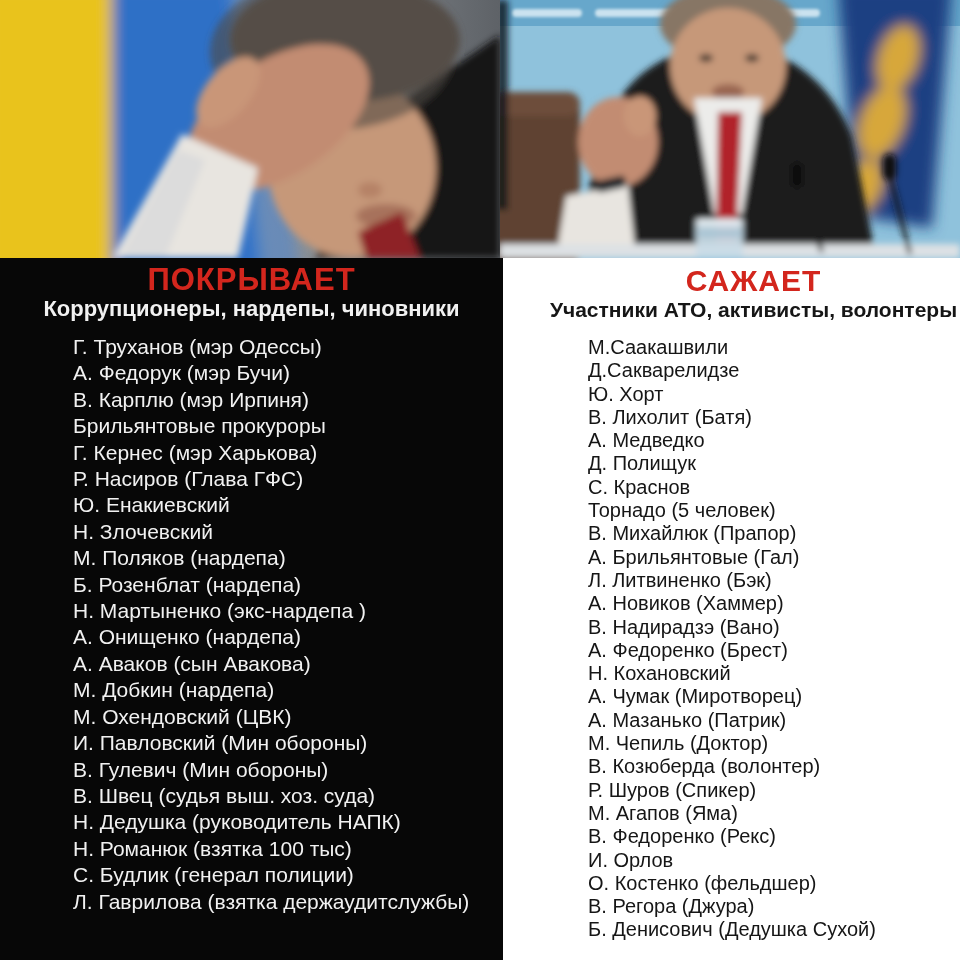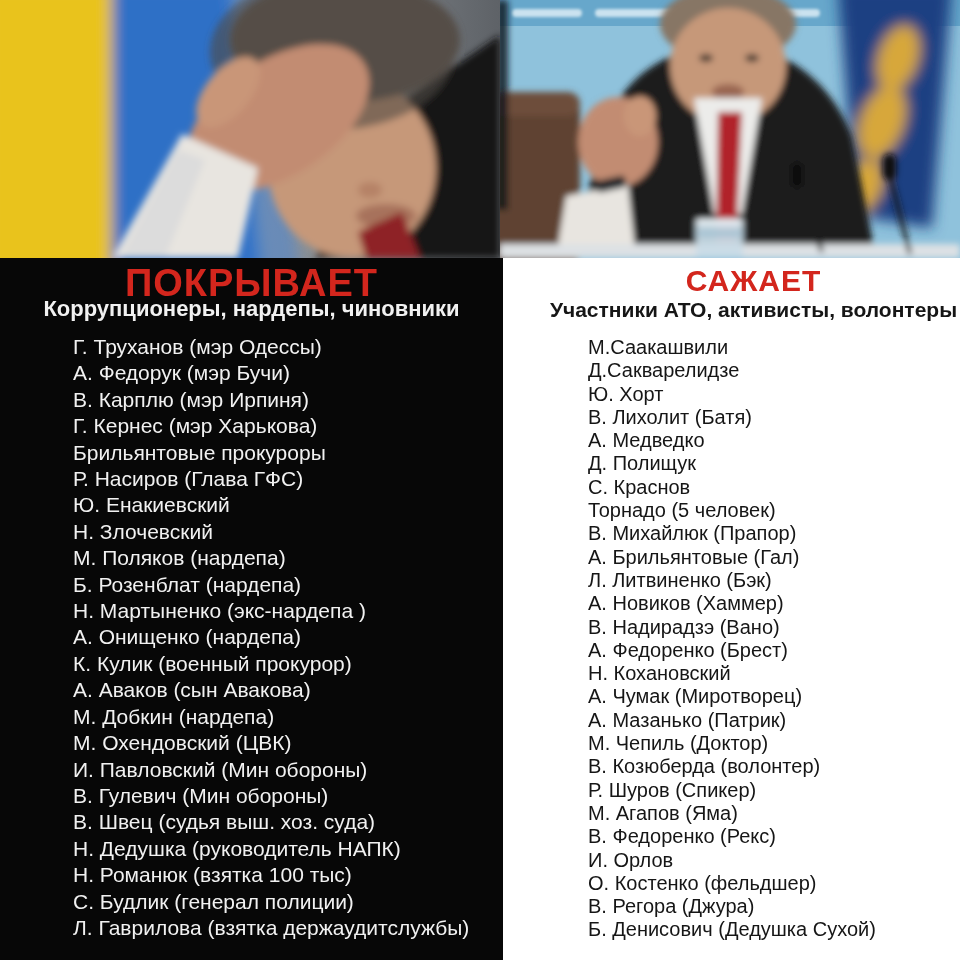--- a/index.html
+++ b/index.html
@@ -20,21 +20,21 @@
   .panel{position:absolute;top:258px;height:702px;}
   .panel-left{left:0;width:503px;background:var(--left-bg,#070707);}
   .panel-right{left:503px;width:501px;background:var(--right-bg,#ffffff);}
   .panel-title{
     position:absolute;left:0;right:0;top:4px;
     text-align:center;
     font-weight:bold;
     color:var(--accent,#d3261d);
     letter-spacing:1px;
   }
-  .panel-left .panel-title{font-size:38px;}
+  .panel-left .panel-title{font-size:31px;}
   .panel-right .panel-title{font-size:30px;top:6px;}
   .panel-subtitle{
     position:absolute;left:0;right:0;top:38px;
     text-align:center;
     font-weight:bold;
   }
   .panel-left .panel-subtitle{color:var(--left-text,#f1f1f1);font-size:22px;text-align:center;}
   .panel-right .panel-subtitle{color:var(--right-text,#161616);font-size:21px;top:40px;}
   .people-list{position:absolute;margin-left:13px;}
   .panel-left .people-list{
@@ -162,30 +162,29 @@
     </svg>
   </div>
 
   <div class="panel panel-left">
     <div class="panel-title">ПОКРЫВАЕТ</div>
     <div class="panel-subtitle">Коррупционеры, нардепы, чиновники</div>
     <div class="people-list">
         <div class="list-line">Г. Труханов (мэр Одессы)</div>
         <div class="list-line">А. Федорук  (мэр Бучи)</div>
         <div class="list-line">В. Карплю (мэр Ирпиня)</div>
+        <div class="list-line">Брильянтовые прокуроры</div>
         <div class="list-line">Г. Кернес (мэр Харькова)</div>
-        <div class="list-line">Брильянтовые прокуроры</div>
         <div class="list-line">Р. Насиров (Глава ГФС)</div>
         <div class="list-line">Ю. Енакиевский</div>
         <div class="list-line">Н. Злочевский</div>
         <div class="list-line">М. Поляков (нардепа)</div>
         <div class="list-line">Б. Розенблат (нардепа)</div>
         <div class="list-line">Н. Мартыненко (экс-нардепа )</div>
         <div class="list-line">А. Онищенко (нардепа)</div>
-        <div class="list-line">К. Кулик (военный прокурор)</div>
         <div class="list-line">А. Аваков (сын Авакова)</div>
         <div class="list-line">М. Добкин (нардепа)</div>
         <div class="list-line">М. Охендовский (ЦВК)</div>
         <div class="list-line">И. Павловский (Мин обороны)</div>
         <div class="list-line">В. Гулевич  (Мин обороны)</div>
         <div class="list-line">В. Швец (судья выш. хоз. суда)</div>
         <div class="list-line">Н. Дедушка (руководитель НАПК)</div>
         <div class="list-line">Н. Романюк (взятка 100 тыс)</div>
         <div class="list-line">С. Будлик (генерал полиции)</div>
         <div class="list-line">Л. Гаврилова (взятка держаудитслужбы)</div>

